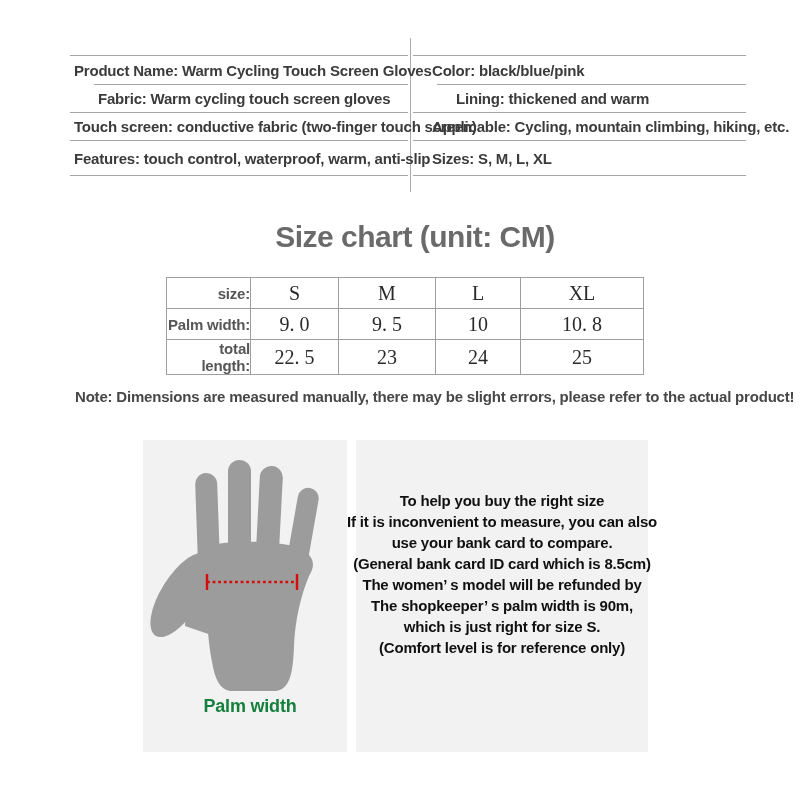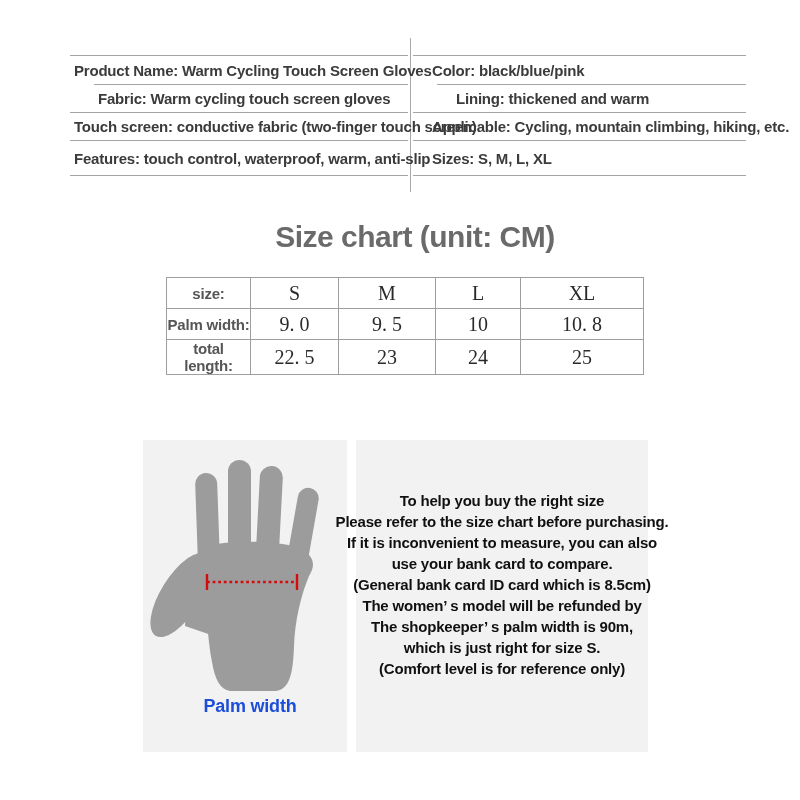--- a/index.html
+++ b/index.html
@@ -25,37 +25,37 @@
   
   .size-title{
     position:absolute;top:220px;left:0;width:736px;text-align:center;
     font-size:30px;font-weight:bold;color:#6a6a6a;letter-spacing:-0.5px;padding-left:47px;
   }
   .size-table{position:absolute;left:166px;top:277px;border-collapse:collapse;table-layout:fixed;}
   .size-table td{
     border:1px solid #9e9e9e;height:31px;text-align:center;vertical-align:middle;
     padding:0;box-sizing:border-box;
   }
-  .size-table td.lbl{font-size:15px;font-weight:bold;color:#565656;letter-spacing:-0.2px;}
+  .size-table td.lbl{font-size:15px;font-weight:bold;color:#565656;letter-spacing:-0.2px;text-align:right;}
   .size-table td.val{font-family:"Liberation Serif",serif;font-size:20px;color:#2a2a2a;}
   .note-text{
     position:absolute;left:75px;top:388px;font-size:15px;font-weight:bold;color:#474747;
     letter-spacing:-0.2px;white-space:nowrap;
   }
   
   .panel{position:absolute;top:440px;height:312px;background:#f2f2f2;}
   .panel.glove{left:143px;width:204px;}
   .panel.advice{
     left:356px;width:292px;box-sizing:border-box;padding-top:50px;
     display:flex;flex-direction:column;align-items:center;
   }
   .glove-svg{position:absolute;left:0;top:0;}
   .palm-label{
     position:absolute;left:0;right:0;top:256px;text-align:center;transform:translateX(5px);
-    font-size:18px;font-weight:bold;color:#1d4ed8;letter-spacing:-0.2px;
+    font-size:18px;font-weight:bold;color:#15803d;letter-spacing:-0.2px;
   }
   .advice-line{
     font-size:15px;font-weight:bold;color:#101010;line-height:21px;text-align:center;
     white-space:nowrap;letter-spacing:-0.2px;
   }
 </style>
 </head>
 <body>
 
 <div id="page">
@@ -120,20 +120,21 @@
       <tr>
         <td class="lbl">total length:</td>
         <td class="val">22. 5</td>
         <td class="val">23</td>
         <td class="val">24</td>
         <td class="val">25</td>
       </tr>
     </tbody>
   </table>
 
+  <div class="note-text">Note: Dimensions are measured manually, there may be slight errors, please refer to the actual product!</div>
 
   <div class="panel glove">
     <svg class="glove-svg" width="204" height="312" viewBox="0 0 204 312" xmlns="http://www.w3.org/2000/svg">
       <g fill="#9c9c9c">
         <rect x="54" y="33" width="22" height="125" rx="11" transform="rotate(-2 65 95)"></rect>
         <rect x="85" y="20" width="23" height="135" rx="11.5"></rect>
         <rect x="114" y="26" width="23" height="130" rx="11.5" transform="rotate(3 126 91)"></rect>
         <rect x="147" y="47" width="21" height="112" rx="10.5" transform="rotate(10 157 102)"></rect>
         <ellipse cx="38" cy="155" rx="20" ry="48" transform="rotate(32 38 155)"></ellipse>
         <path d="M45,118 L74,107 L77,198 L42,186 Z"></path>
@@ -145,21 +146,20 @@
         <line x1="64" y1="142" x2="154" y2="142" stroke-dasharray="2.8 2.8"></line>
         <line x1="64" y1="134" x2="64" y2="150"></line>
         <line x1="154" y1="134" x2="154" y2="150"></line>
       </g>
     </svg>
     <div class="palm-label">Palm width</div>
   </div>
 
   <div class="panel advice">
     <div class="advice-line">To help you buy the right size</div>
-    <div class="advice-line">Please refer to the size chart before purchasing.</div>
     <div class="advice-line">If it is inconvenient to measure, you can also</div>
     <div class="advice-line">use your bank card to compare.</div>
     <div class="advice-line">(General bank card ID card which is 8.5cm)</div>
     <div class="advice-line">The women’ s model will be refunded by</div>
     <div class="advice-line">The shopkeeper’ s palm width is 90m,</div>
     <div class="advice-line">which is just right for size S.</div>
     <div class="advice-line">(Comfort level is for reference only)</div>
   </div>
 
 </div>

